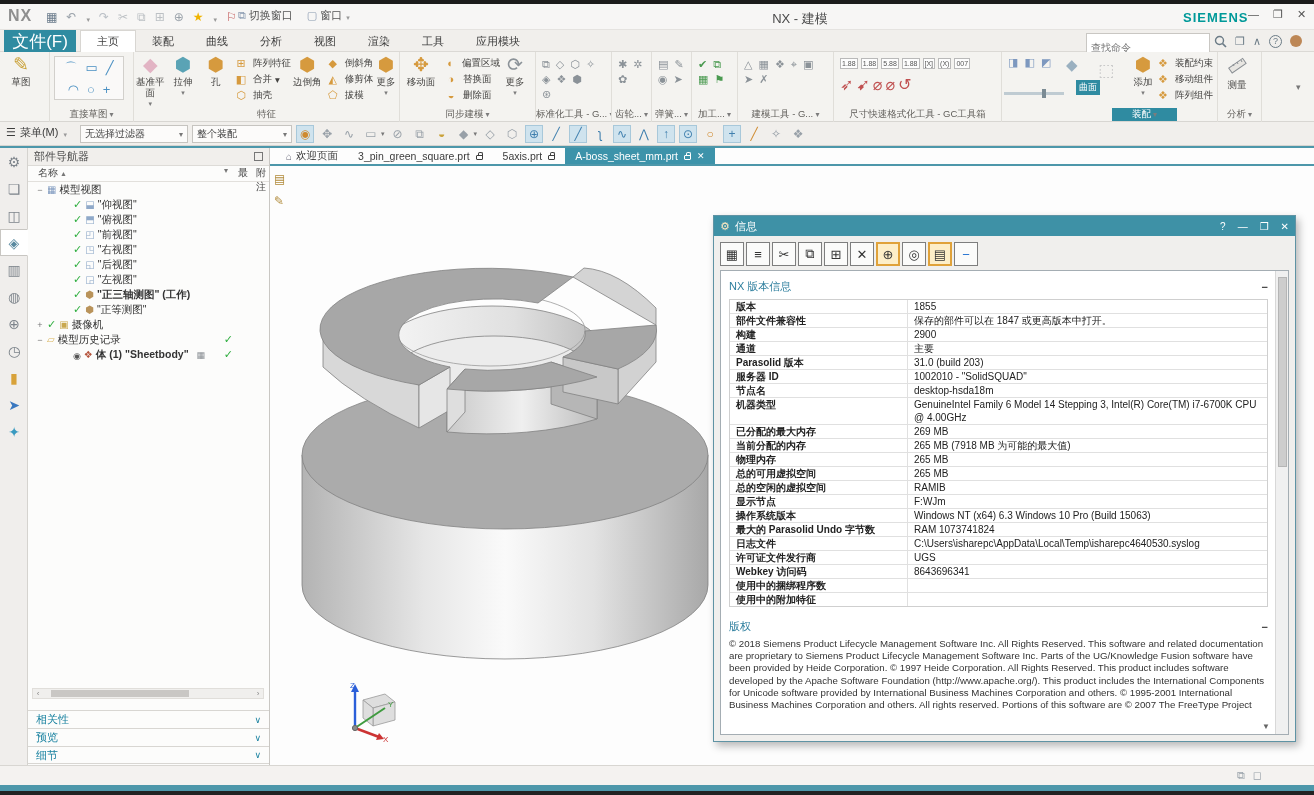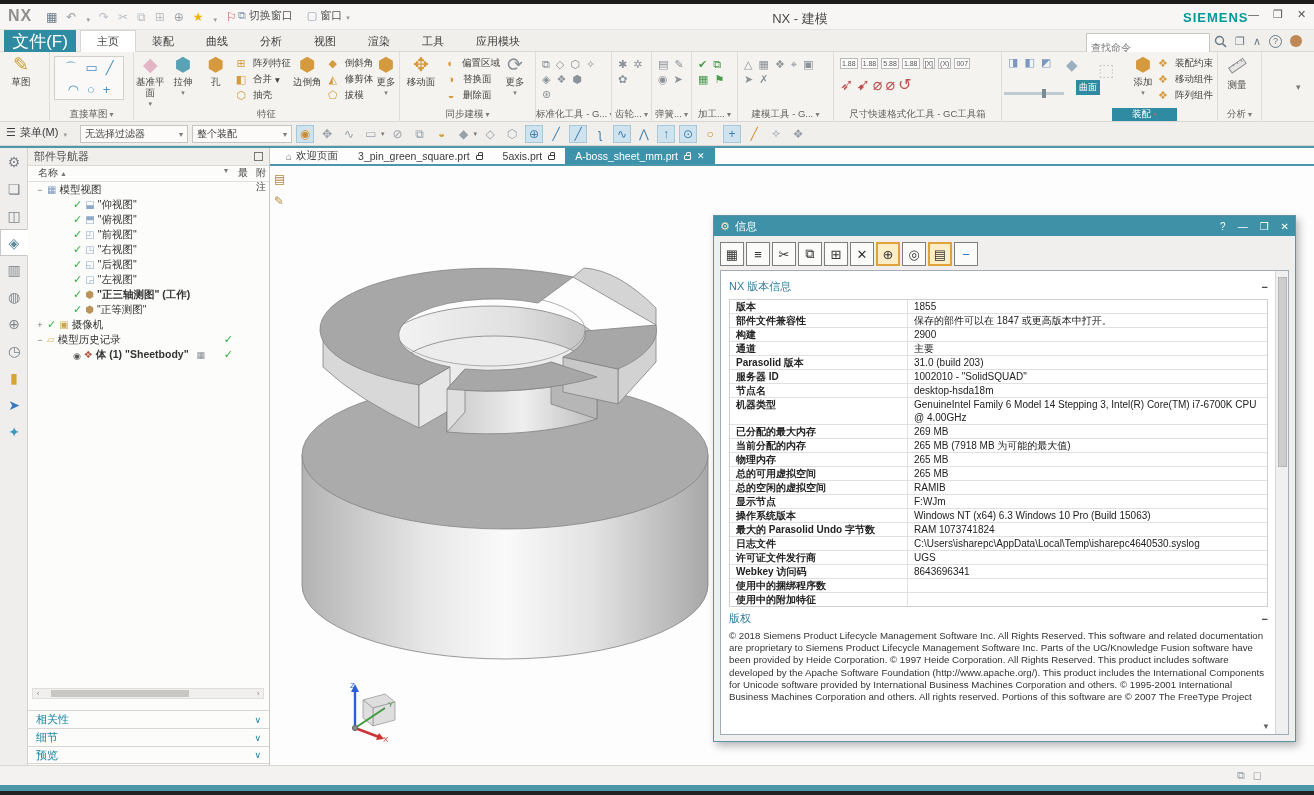--- a/index.html
+++ b/index.html
@@ -669,25 +669,25 @@
     <span class="thumb"></span>
     <span class="arrow right">›</span>
   </div>
   <div id="nav-panels">
 
       <div class="npanel">
         <span>相关性</span>
       </div>
 
       <div class="npanel">
+        <span>预览</span>
+      </div>
+
+      <div class="npanel">
         <span>细节</span>
-      </div>
-
-      <div class="npanel">
-        <span>预览</span>
       </div>
     </div>
 </div>
 
 <div class="abs" id="viewport">
   <div id="doc-tabs">
 
       <div class="dtab">
         <span class="homeic">⌂</span>
         <span>欢迎页面</span>
@@ -918,21 +918,21 @@
         <div class="irow">
           <div class="ilabel">使用中的捆绑程序数</div>
           <div class="ival"></div>
         </div>
 
         <div class="irow">
           <div class="ilabel">使用中的附加特征</div>
           <div class="ival"></div>
         </div>
       </div>
-    <div class="sechead" style="margin-top:4px;text-align:center;">
+    <div class="sechead" style="margin-top:12px;text-align:center;">
       <span>版权</span>
       <span class="colbtn">−</span>
     </div>
     <div id="copyright">© 2018 Siemens Product Lifecycle Management Software Inc. All Rights Reserved. This software and related documentation are proprietary to Siemens Product Lifecycle Management Software Inc. Parts of the UG/Knowledge Fusion software have been provided by Heide Corporation. © 1997 Heide Corporation. All Rights Reserved. This product includes software developed by the Apache Software Foundation (http://www.apache.org/). This product includes the International Components for Unicode software provided by International Business Machines Corporation and others. © 1995-2001 International Business Machines Corporation and others. All rights reserved. Portions of this software are © 2007 The FreeType Project (www.freetype.org). All rights reserved.</div>
     <div id="dlg-scroll">
       <div class="thumb"></div>
     </div>
     <span id="dlg-down">▼</span>
   </div>
 </div>

